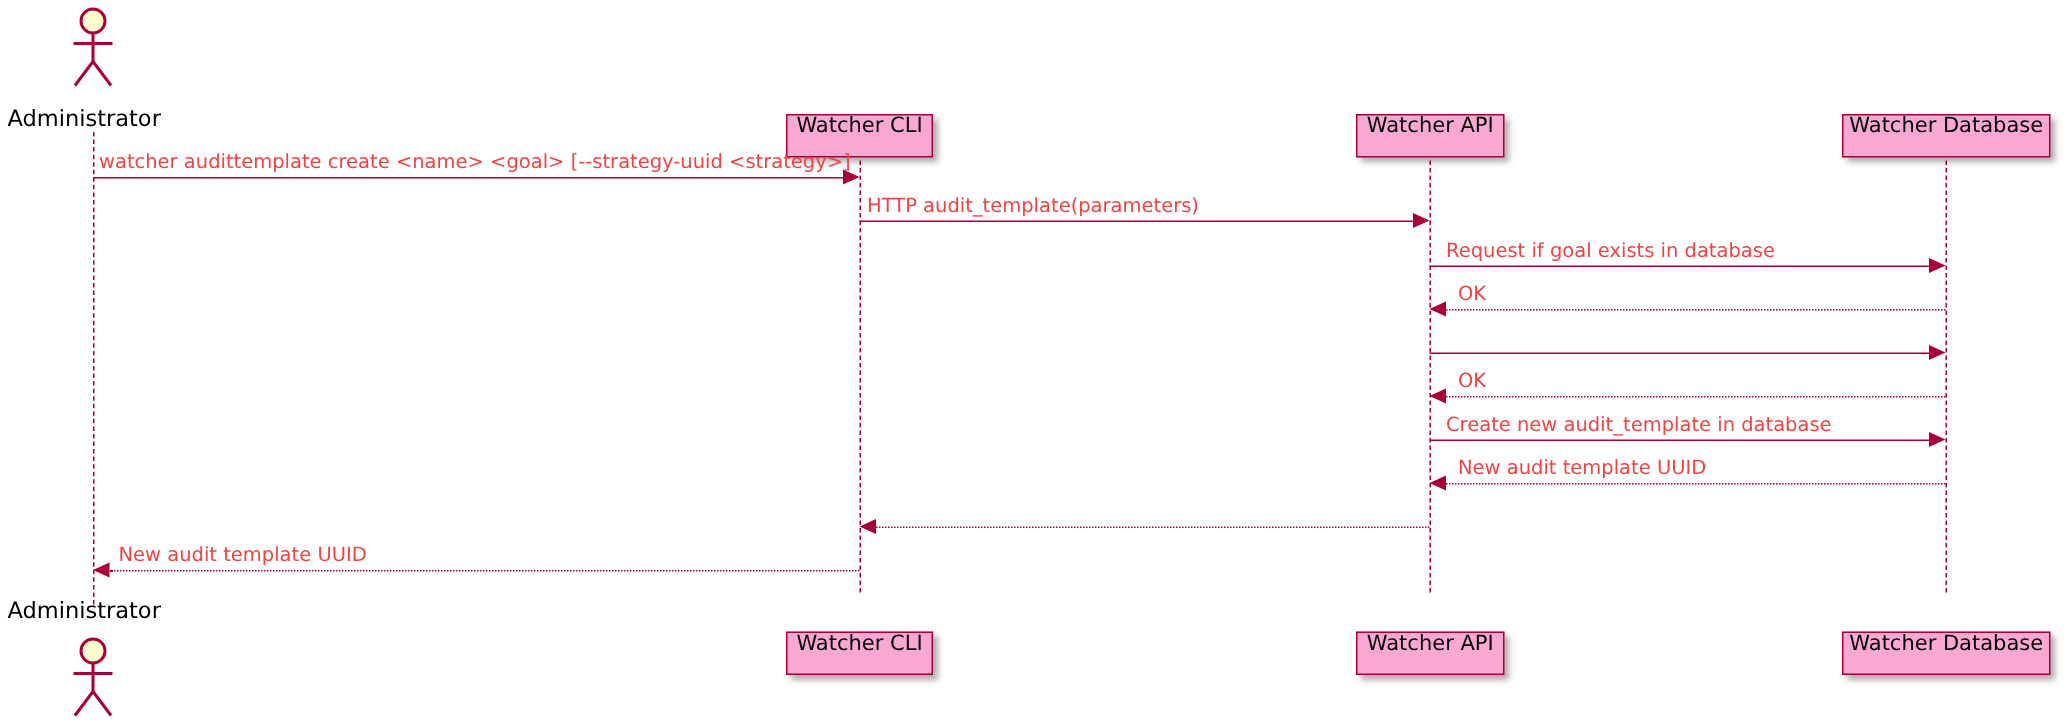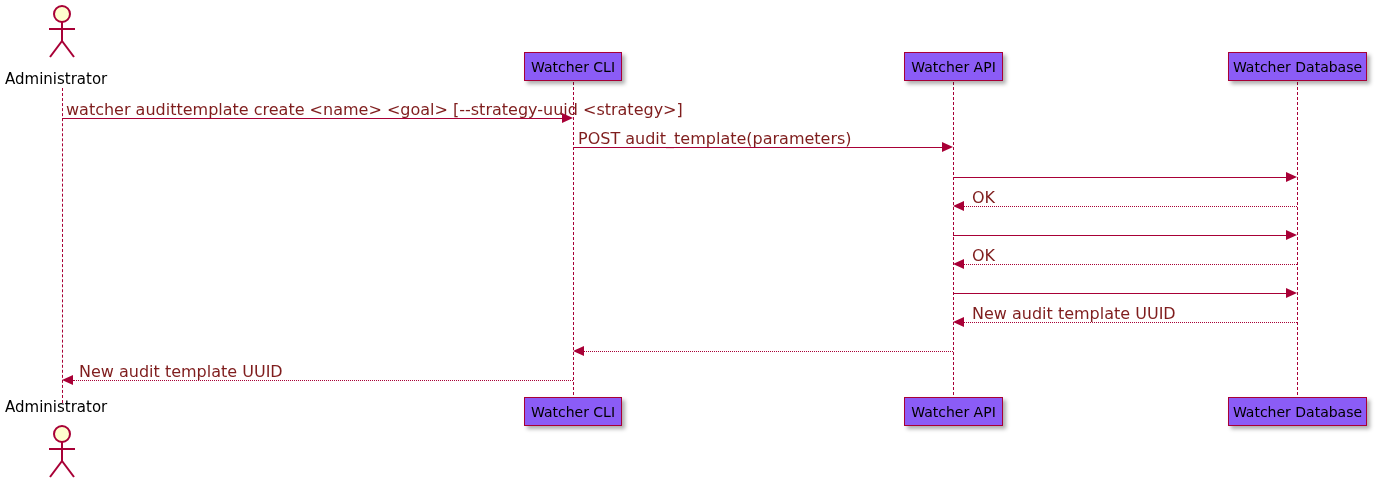--- a/index.html
+++ b/index.html
@@ -16,31 +16,31 @@
     overflow: hidden;
   }
   .lifeline {
     position: absolute;
     width: 0;
     border-left: 1px dashed #A80036;
     top: 0;
   }
   .participant-box {
     position: absolute;
-    background: #8b5cf6;
+    background: #f9a8d4;
     border: 1.5px solid #A80036;
     box-shadow: 3px 3px 4px rgba(0,0,0,0.32);
     color: #000000;
     font-size: 14px;
     line-height: 1;
     display: flex;
-    align-items: center;
     justify-content: center;
     box-sizing: border-box;
     white-space: nowrap;
+    margin-top: 24px;
   }
   .actor-label {
     position: absolute;
     font-size: 15px;
     color: #000000;
     white-space: nowrap;
   }
   .actor-figure {
     position: absolute;
     width: 42px;
@@ -64,22 +64,22 @@
     border-bottom: 5px solid transparent;
     border-left: 11px solid #A80036;
   }
   .arrowhead.left {
     border-top: 5px solid transparent;
     border-bottom: 5px solid transparent;
     border-right: 11px solid #A80036;
   }
   .msg-label {
     position: absolute;
-    font-size: 16px;
-    color: #7f1d1d;
+    font-size: 13px;
+    color: #ef4444;
     white-space: nowrap;
     line-height: 1;
   }
 </style>
 </head>
 <body>
 
 <div id="diagram">
 
   <div class="lifeline" style="left:62px; top:88px; height:315px;"></div>
@@ -105,38 +105,40 @@
     <span>Watcher API</span>
   </div>
   <div class="participant-box" style="left:1228px; top:52px; width:139px; height:29px;">
     <span>Watcher Database</span>
   </div>
 
   <div class="msg-label" style="left:66px; top:102px;">watcher audittemplate create &lt;name&gt; &lt;goal&gt; [--strategy-uuid &lt;strategy&gt;]</div>
   <div class="msg-line" style="left:62px; top:118px; width:500px;"></div>
   <div class="arrowhead right" style="left:562px; top:113px;"></div>
 
-  <div class="msg-label" style="left:578px; top:131px;">POST audit_template(parameters)</div>
+  <div class="msg-label" style="left:578px; top:131px;">HTTP audit_template(parameters)</div>
   <div class="msg-line" style="left:573px; top:147px; width:369px;"></div>
   <div class="arrowhead right" style="left:942px; top:142px;"></div>
 
+  <div class="msg-label" style="left:964px; top:161px;">Request if goal exists in database</div>
   <div class="msg-line" style="left:953px; top:177px; width:333px;"></div>
   <div class="arrowhead right" style="left:1286px; top:172px;"></div>
 
   <div class="msg-label" style="left:972px; top:190px;">OK</div>
   <div class="msg-line dotted" style="left:964px; top:206px; width:333px;"></div>
   <div class="arrowhead left" style="left:953px; top:201px;"></div>
 
   <div class="msg-line" style="left:953px; top:235px; width:333px;"></div>
   <div class="arrowhead right" style="left:1286px; top:230px;"></div>
 
   <div class="msg-label" style="left:972px; top:248px;">OK</div>
   <div class="msg-line dotted" style="left:964px; top:264px; width:333px;"></div>
   <div class="arrowhead left" style="left:953px; top:259px;"></div>
 
+  <div class="msg-label" style="left:964px; top:277px;">Create new audit_template in database</div>
   <div class="msg-line" style="left:953px; top:293px; width:333px;"></div>
   <div class="arrowhead right" style="left:1286px; top:288px;"></div>
 
   <div class="msg-label" style="left:972px; top:306px;">New audit template UUID</div>
   <div class="msg-line dotted" style="left:964px; top:322px; width:333px;"></div>
   <div class="arrowhead left" style="left:953px; top:317px;"></div>
 
   <div class="msg-line dotted" style="left:584px; top:351px; width:369px;"></div>
   <div class="arrowhead left" style="left:573px; top:346px;"></div>
 

